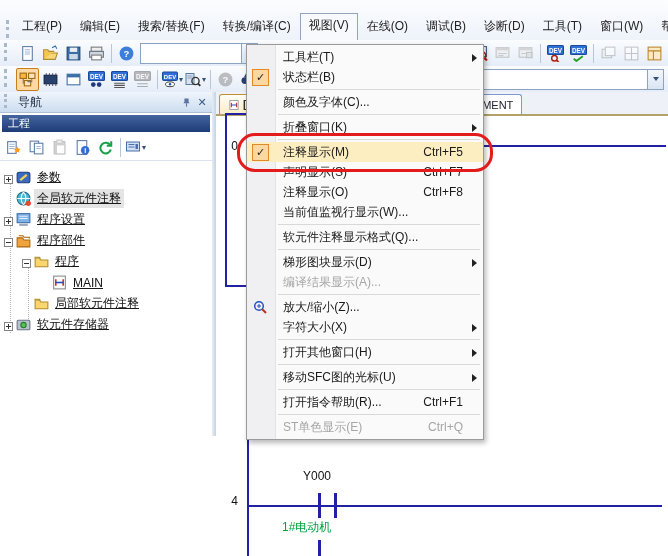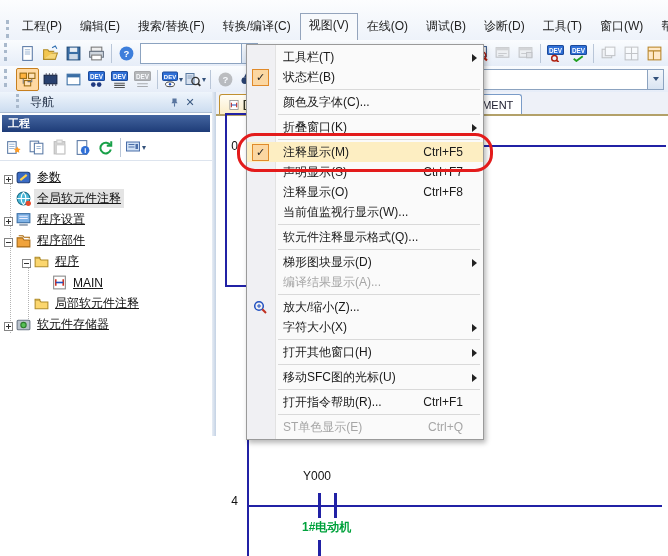--- a/index.html
+++ b/index.html
@@ -26,26 +26,26 @@
   .combo{height:19px;background:#fff;border:1px solid #8ca3c0;display:flex;align-items:center;flex:none;}
   .combo input{border:none;outline:none;height:15px;font-size:11px;flex:1;min-width:0;padding:0 3px;
                font-family:"Liberation Sans","DejaVu Sans",sans-serif;}
   .combo .arrow{width:15px;height:100%;background:linear-gradient(#f4f7fb,#d9e4f2);
                 border-left:1px solid #8ca3c0;display:flex;align-items:center;justify-content:center;}
   .tri-down{width:0;height:0;border-left:3.5px solid transparent;border-right:3.5px solid transparent;
             border-top:4px solid #33517a;}
   
   #sidebar{left:0;top:92px;width:212px;bottom:0;background:#fff;border-right:1px solid #9cb0c8;}
   #sidebar-header{height:20px;background:linear-gradient(#eff5fc,#cdddf0);border-bottom:1px solid #aebfd4;
-                  display:flex;align-items:center;padding:0 14px;}
+                  display:flex;align-items:center;padding:0 2px;}
   #nav-title{flex:1;font-size:12px;color:#1c2a40;padding-left:2px;}
   .hdr-btn{width:16px;height:15px;display:flex;align-items:center;justify-content:center;
            color:#3c5a82;font-size:11px;}
   #proj-bar{height:17px;margin:2px;background:linear-gradient(#44659f,#1e3c78);color:#fff;
-            font-size:11px;font-weight:bold;display:flex;align-items:center;padding:0 6px;}
+            font-size:11px;font-weight:normal;display:flex;align-items:center;padding:0 6px;}
   #proj-toolbar{height:24px;border-bottom:1px solid #dde4ee;display:flex;align-items:center;padding:1px 2px;}
   #tree{position:relative;padding-top:6px;}
   .tree-row{height:21px;display:flex;align-items:center;position:relative;text-decoration:underline;}
   .expander{width:9px;height:9px;flex:none;}
   .tree-icon{width:17px;height:17px;flex:none;margin:0 2px;}
   .tree-label{padding:1px 3px;white-space:nowrap;font-size:12px;color:#111;}
   .tree-label.selected{background:#e4e4e4;}
   .dotline{position:absolute;border-left:1px dotted #b4b4b4;width:0;}
   
   #splitter{left:212px;top:92px;width:4px;bottom:0;background:linear-gradient(90deg,#e7edf5,#c4d2e4);}
@@ -498,21 +498,21 @@
   <div id="ladder" class="abs">
     <div class="lrect" style="left:225px;top:113px;width:233px;height:170px;"></div>
     <div class="lline" style="left:247px;top:113px;width:2px;height:443px;"></div>
   <div class="step-num" style="left: 220px; top: 139px; width: 18px;">0</div>
       <div class="lline" style="left: 248px; top: 145px; width: 418px; height: 2px;"></div>
       <div class="step-num" style="left: 220px; top: 494px; width: 18px;">4</div>
       <div class="lline" style="left: 248px; top: 505px; width: 414px; height: 2px;"></div>
       <div class="lline" style="left: 318px; top: 493px; width: 3px; height: 25px;"></div>
       <div class="lline" style="left: 334px; top: 493px; width: 3px; height: 25px;"></div>
       <div class="device-label" style="left: 303px; top: 469px;">Y000</div>
-      <div class="lcomment" style="left: 302px; top: 519px; font-weight: bold;">1#电动机</div>
+      <div class="lcomment" style="left: 282px; top: 519px;">1#电动机</div>
       <div class="lline" style="left: 318px; top: 540px; width: 3px; height: 16px;"></div>
     </div>
 
   <div id="view-menu" class="abs">
     <div id="menu-gutter"></div>
   <div class="menu-item">
         <div class="lbl">工具栏(T)</div>
         <div class="subarrow"></div>
       </div>
       <div class="menu-item">

